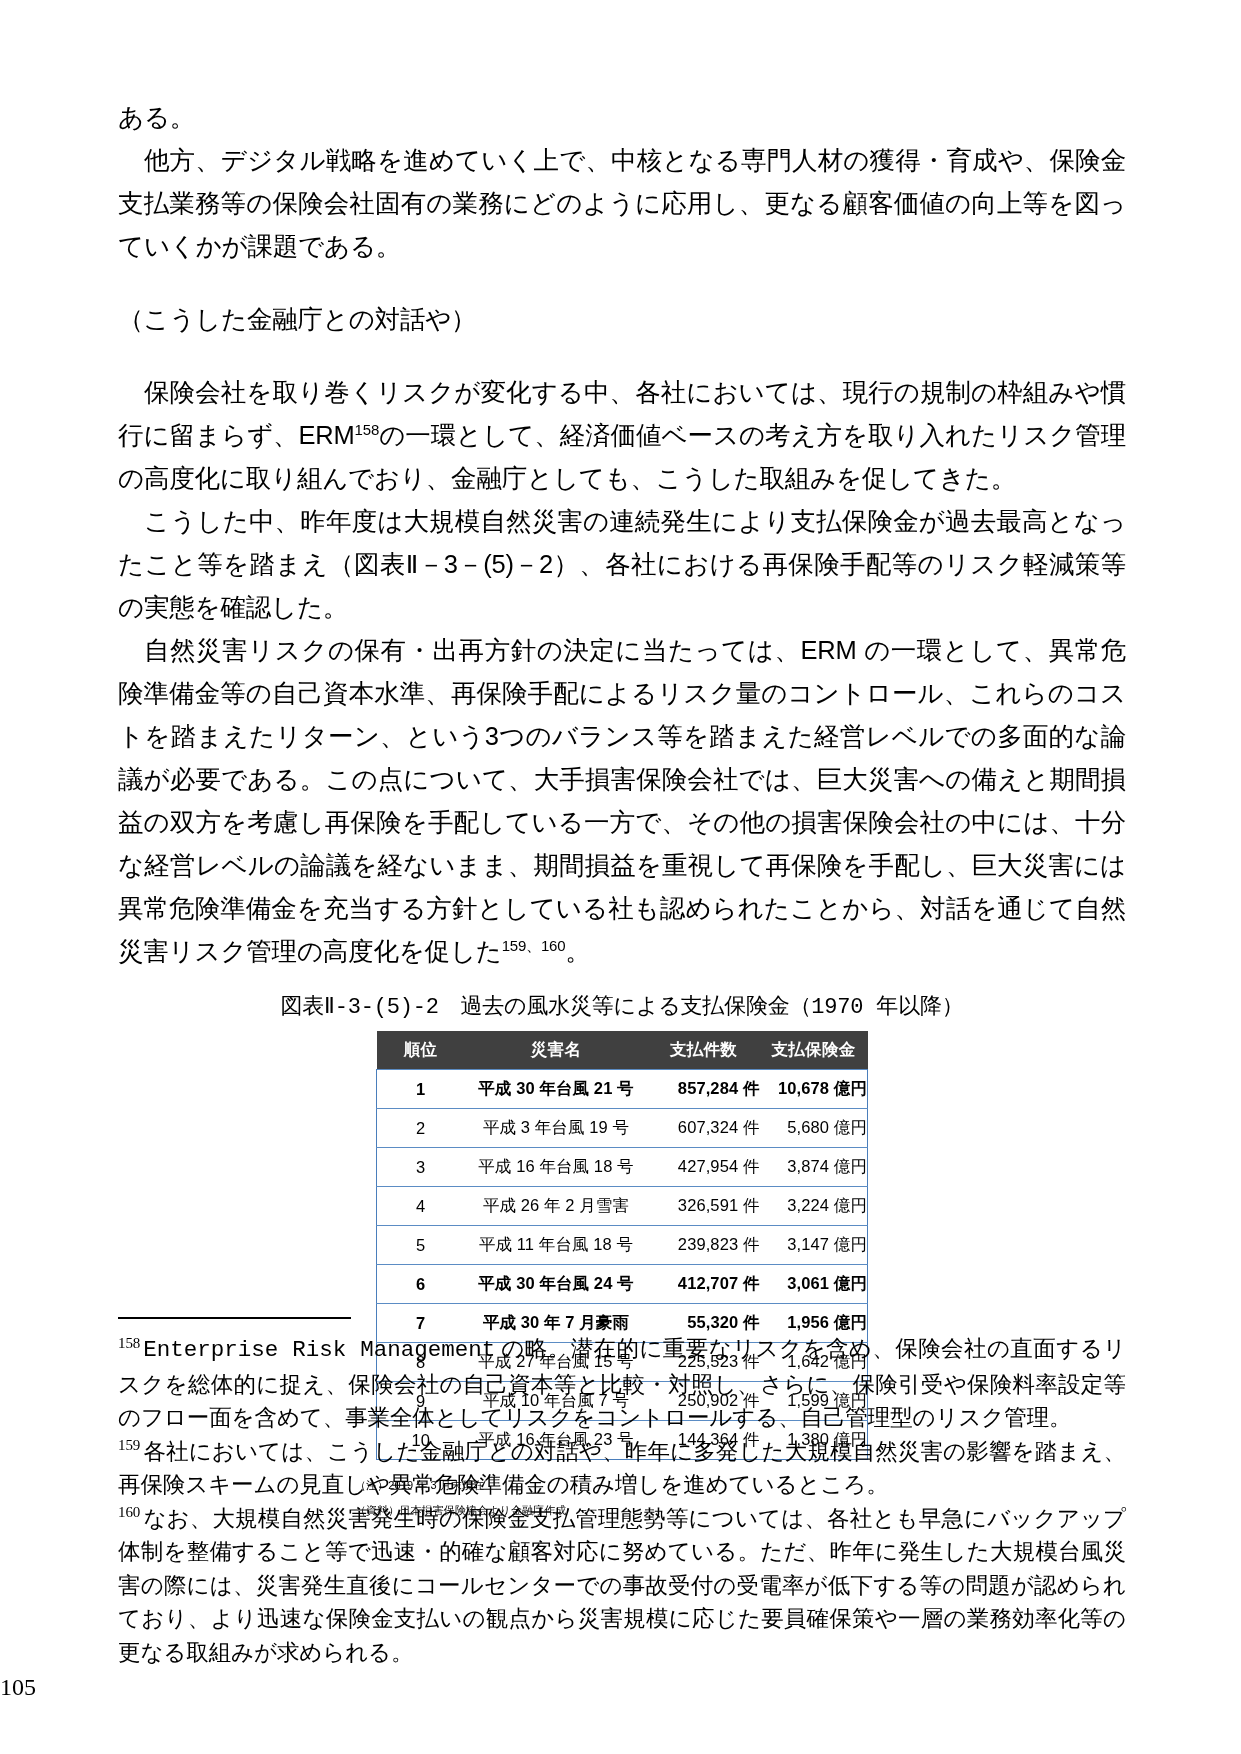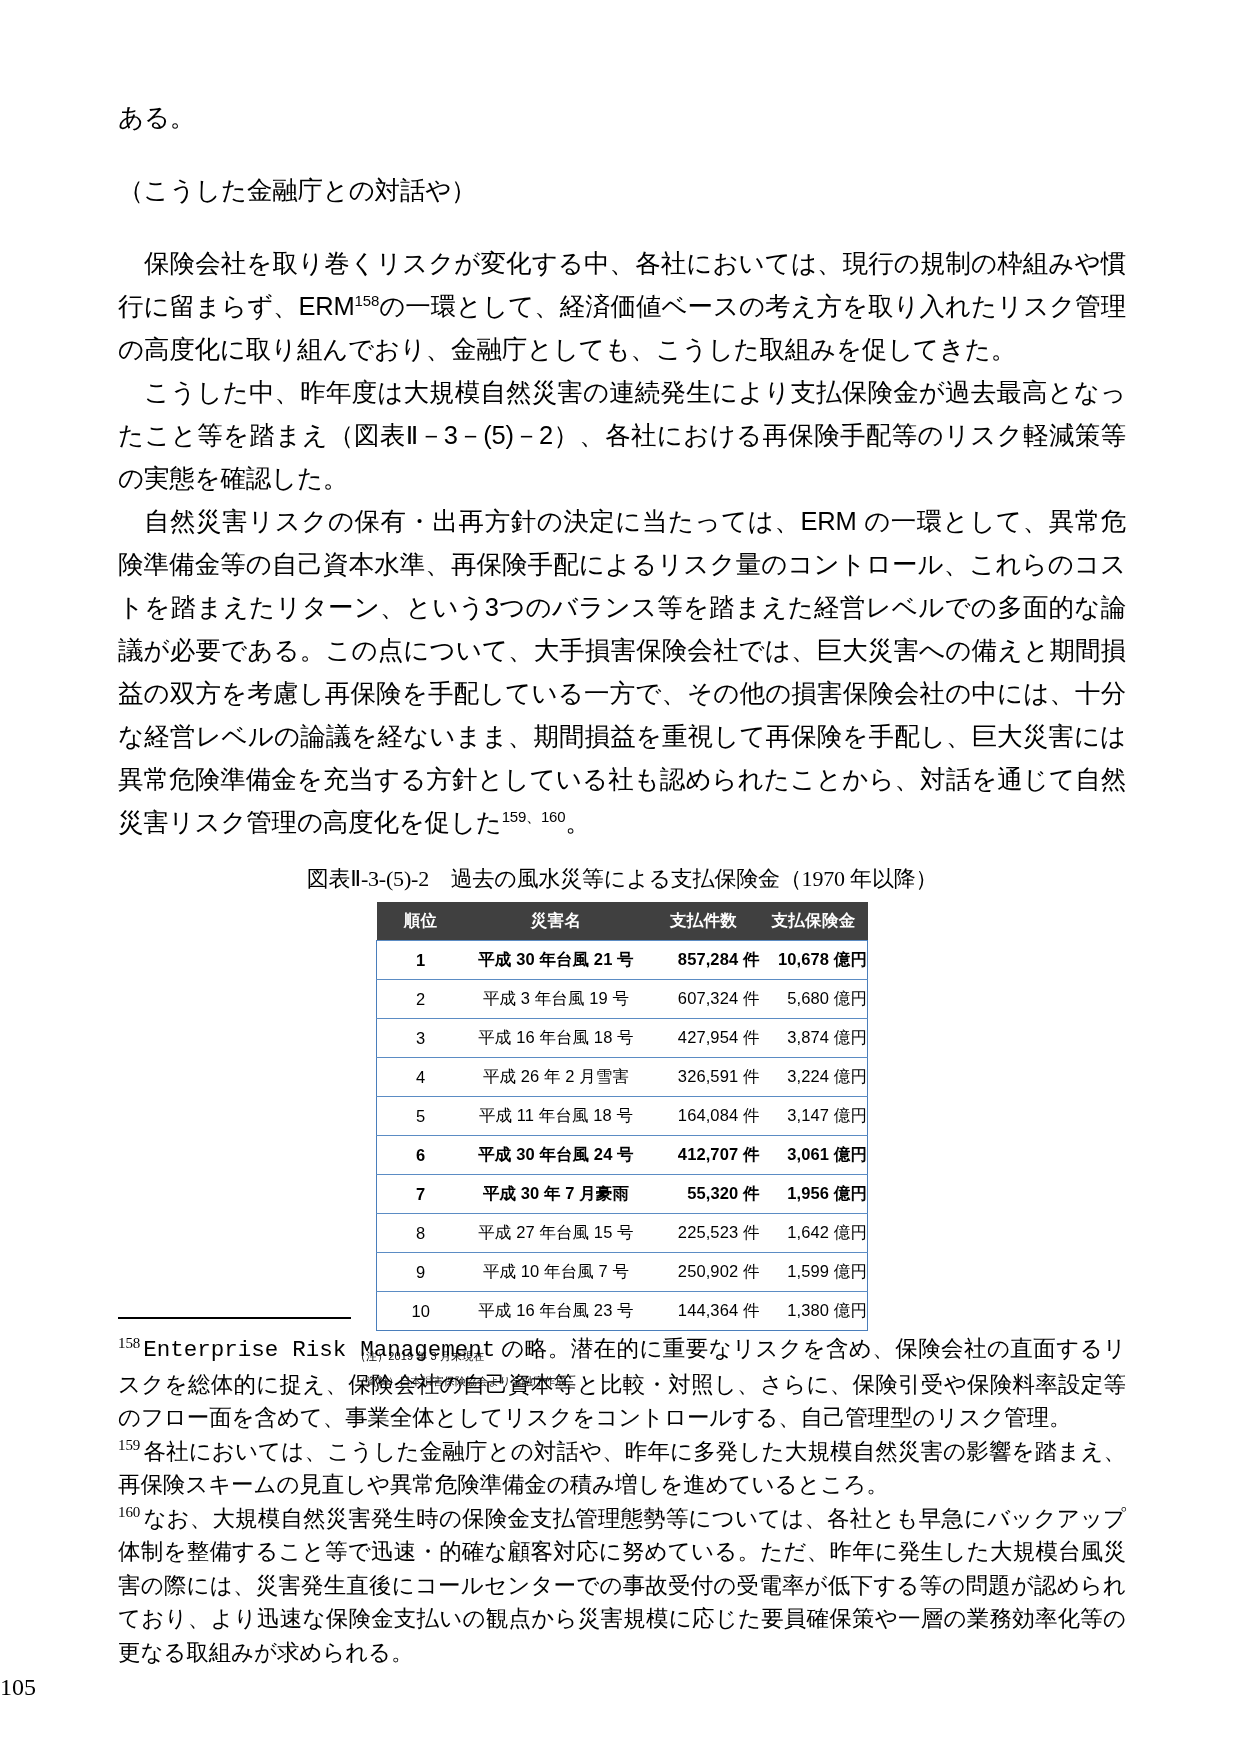--- a/index.html
+++ b/index.html
@@ -47,21 +47,21 @@
 
   
   .figure-wrap {
     margin-top: 18px;
     width: 100%;
   }
   .figure-caption {
     font-size: 22px;
     line-height: 34px;
     text-align: center;
-    font-family: Liberation Serif, serif;
+    font-family: Liberation Mono, monospace;
     letter-spacing: -0.2px;
   }
   .table-holder {
     display: flex;
     justify-content: center;
     margin-top: 6px;
   }
   table.fig-table {
     border-collapse: collapse;
     width: 491px;
@@ -167,20 +167,21 @@
 </style>
 </head>
 <body>
 
 <div class="page">
 
   <div class="content">
 
     <p class="body-p">ある。</p>
 
+    <p class="body-p indent">他方、デジタル戦略を進めていく上で、中核となる専門人材の獲得・育成や、保険金支払業務等の保険会社固有の業務にどのように応用し、更なる顧客価値の向上等を図っていくかが課題である。</p>
 
     <p class="body-p gap-md">（こうした金融庁との対話や）</p>
 
     <p class="body-p indent gap-md"><span>保険会社を取り巻くリスクが変化する中、各社においては、現行の規制の枠組みや慣行に留まらず、ERM</span><sup class="fn">158</sup><span>の一環として、経済価値ベースの考え方を取り入れたリスク管理の高度化に取り組んでおり、金融庁としても、こうした取組みを促してきた。</span></p>
 
     <p class="body-p indent">こうした中、昨年度は大規模自然災害の連続発生により支払保険金が過去最高となったこと等を踏まえ（図表Ⅱ－3－(5)－2）、各社における再保険手配等のリスク軽減策等の実態を確認した。</p>
 
     <p class="body-p indent"><span>自然災害リスクの保有・出再方針の決定に当たっては、ERM の一環として、異常危険準備金等の自己資本水準、再保険手配によるリスク量のコントロール、これらのコストを踏まえたリターン、という3つのバランス等を踏まえた経営レベルでの多面的な論議が必要である。この点について、大手損害保険会社では、巨大災害への備えと期間損益の双方を考慮し再保険を手配している一方で、その他の損害保険会社の中には、十分な経営レベルの論議を経ないまま、期間損益を重視して再保険を手配し、巨大災害には異常危険準備金を充当する方針としている社も認められたことから、対話を通じて自然災害リスク管理の高度化を促した</span><sup class="fn">159、160</sup><span>。</span></p>
 
     <div class="figure-wrap">
@@ -224,21 +225,21 @@
               </tr>
               <tr>
                 <td class="rank">4</td>
                 <td class="name">平成 26 年 2 月雪害</td>
                 <td class="count">326,591 件</td>
                 <td class="amt">3,224 億円</td>
               </tr>
               <tr>
                 <td class="rank">5</td>
                 <td class="name">平成 11 年台風 18 号</td>
-                <td class="count">164,084 件</td>
+                <td class="count">239,823 件</td>
                 <td class="amt">3,147 億円</td>
               </tr>
               <tr class="hl">
                 <td class="rank">6</td>
                 <td class="name">平成 30 年台風 24 号</td>
                 <td class="count">412,707 件</td>
                 <td class="amt">3,061 億円</td>
               </tr>
               <tr class="hl">
                 <td class="rank">7</td>

